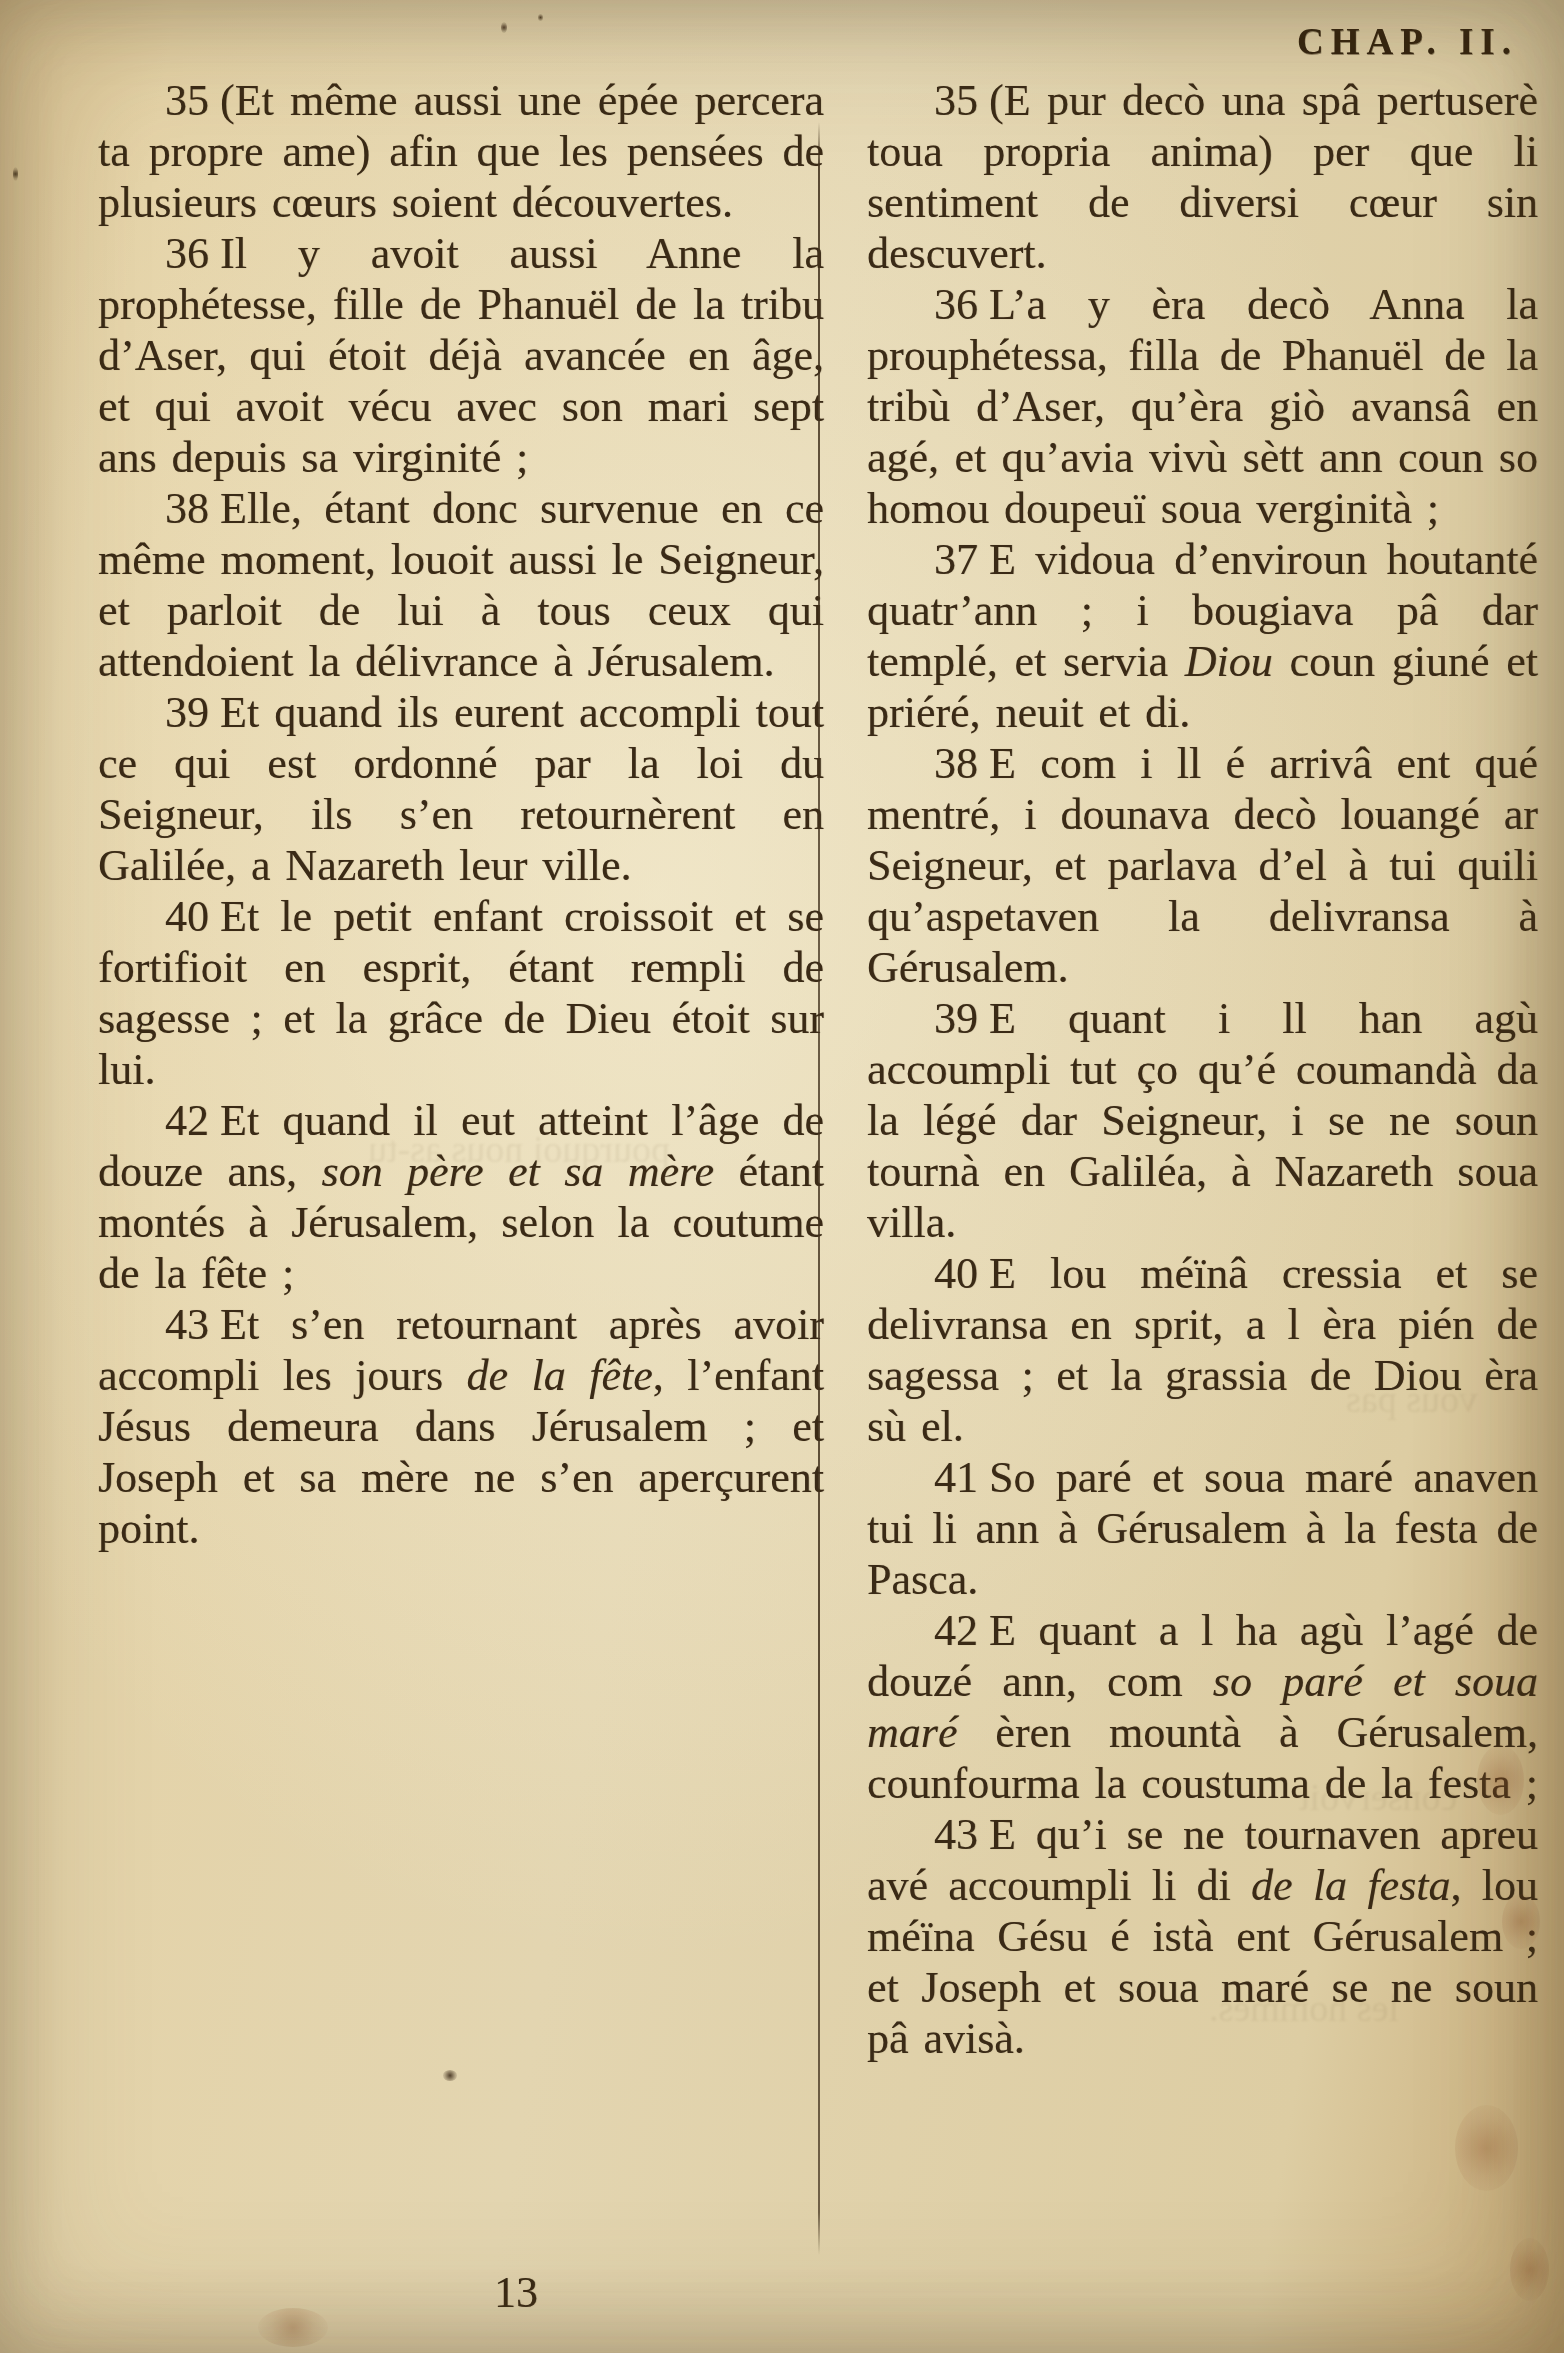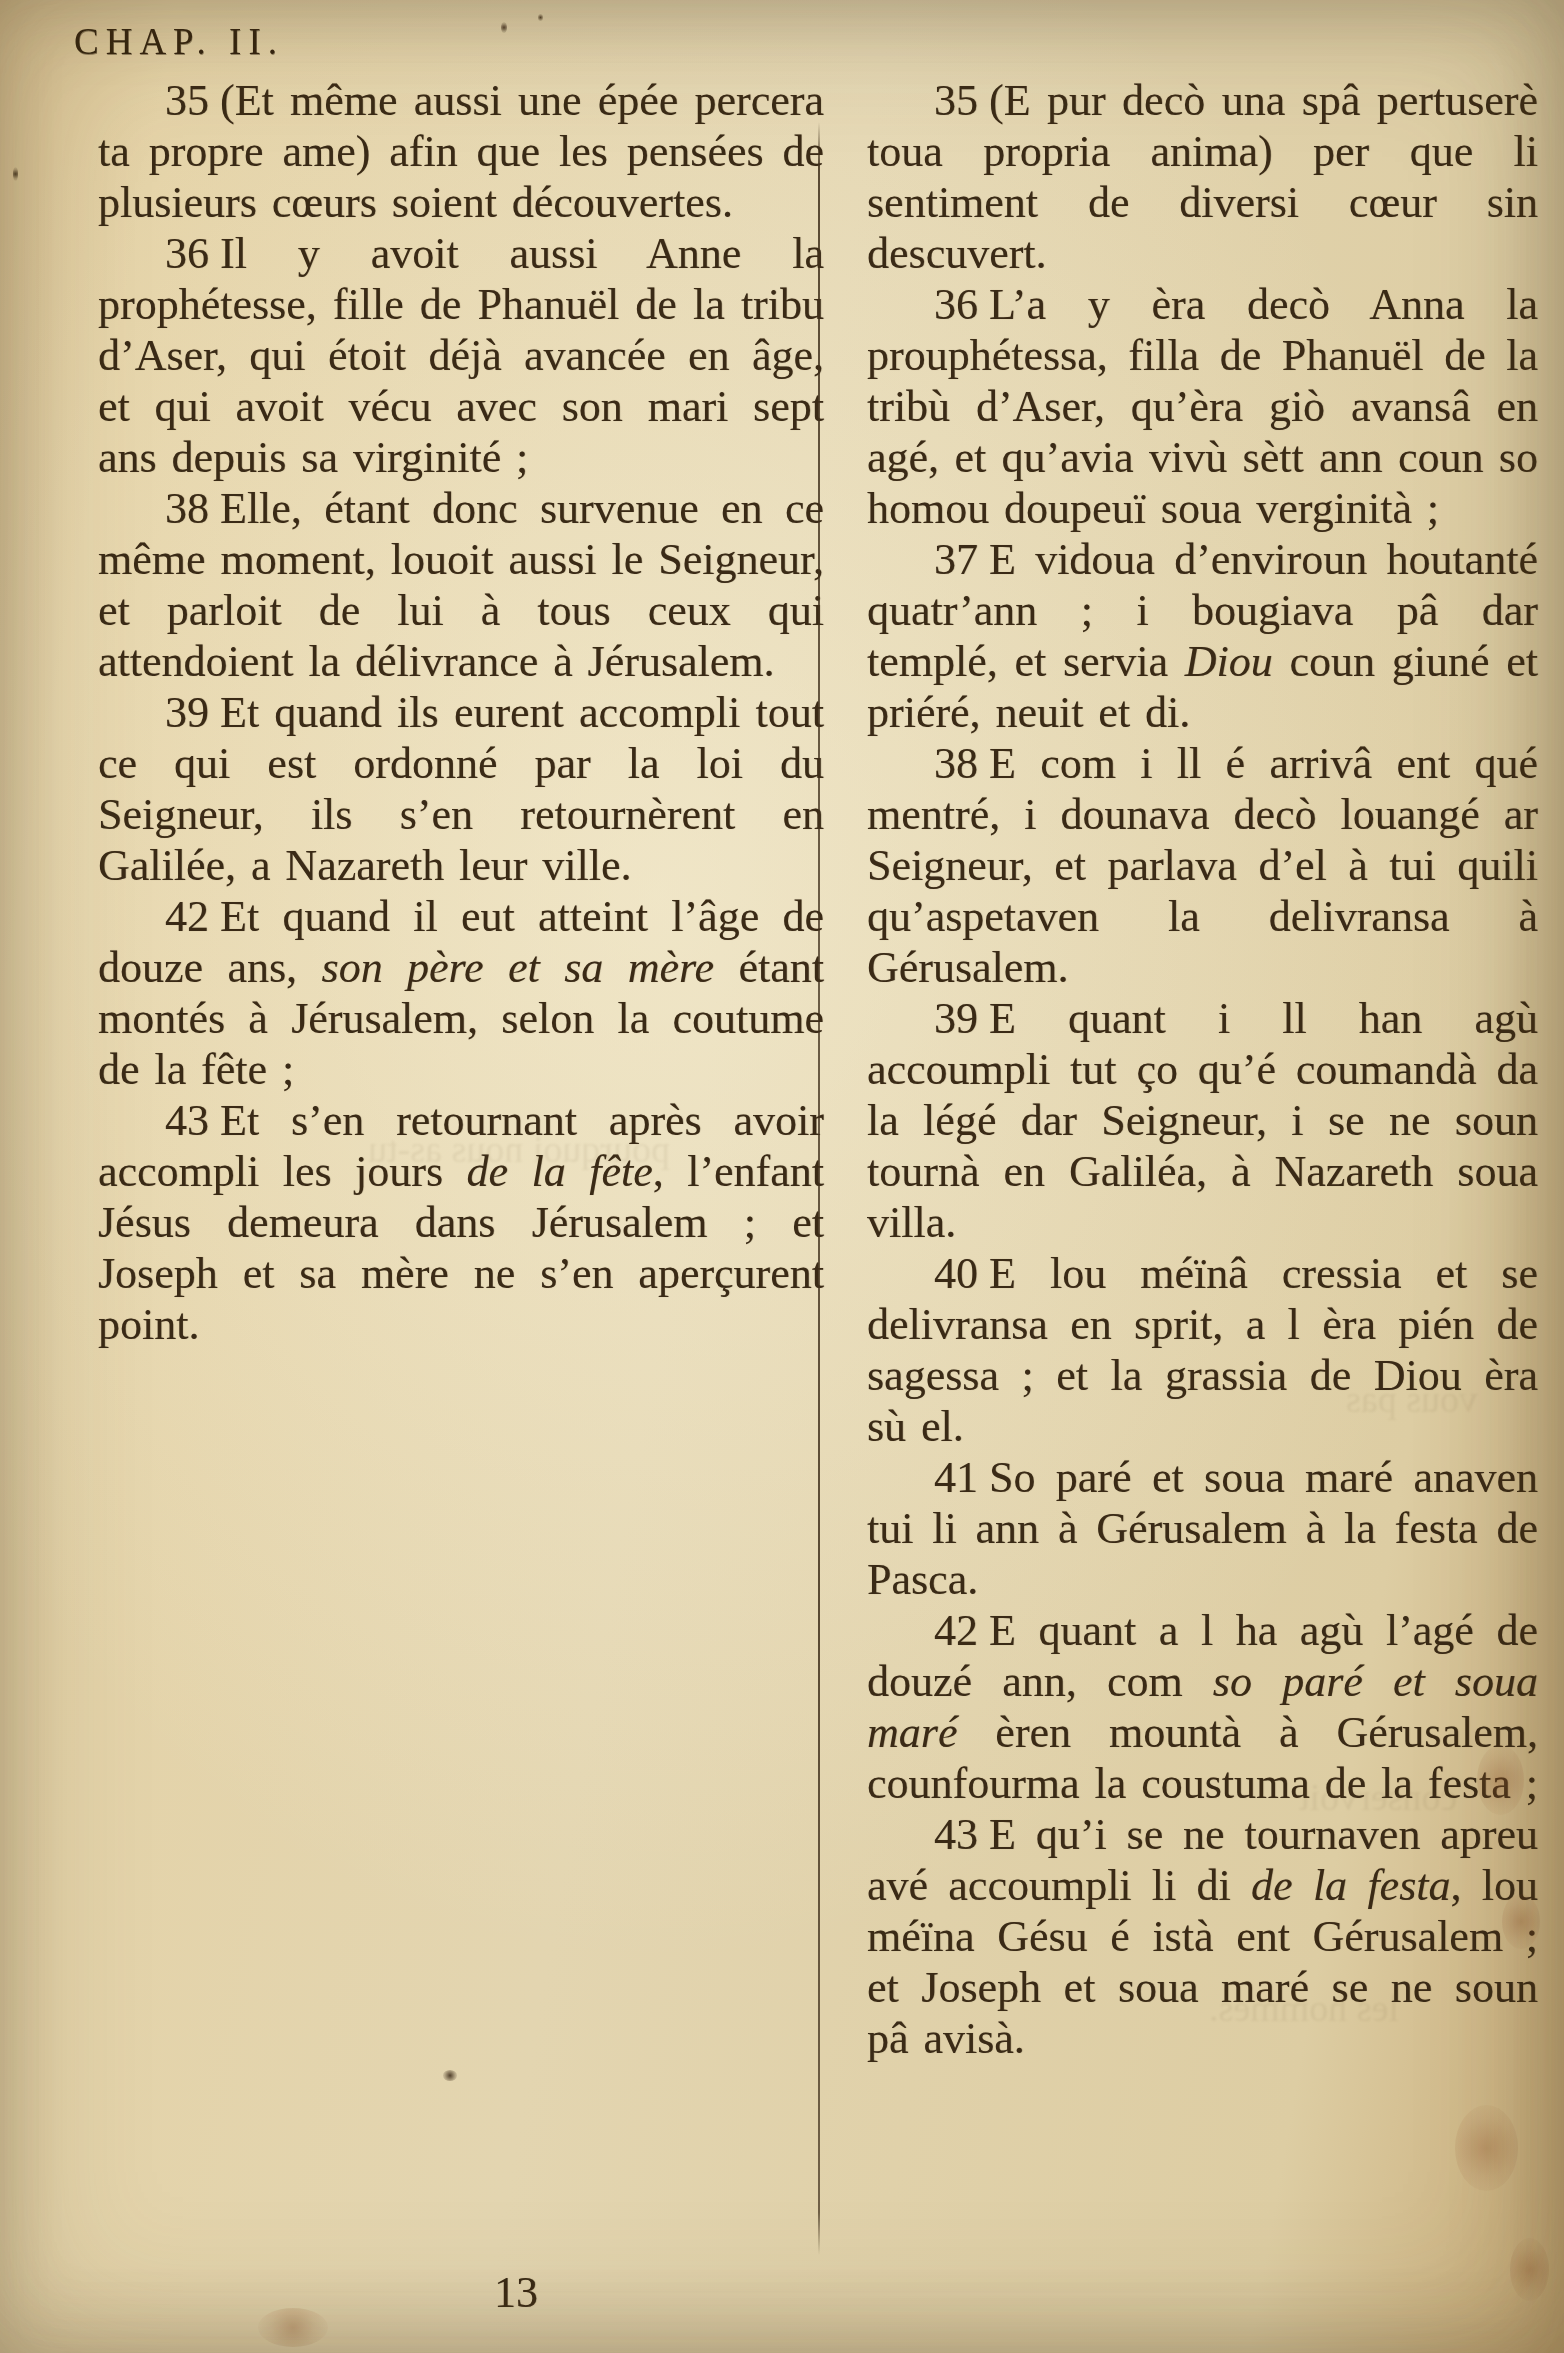--- a/index.html
+++ b/index.html
@@ -28,23 +28,23 @@
       inset 0 0 133px 23.5px rgba(92, 68, 36, 0.20),
       inset -31px 0 94px rgba(80, 55, 25, 0.14),
       inset 0 -19.6px 70px rgba(95, 70, 40, 0.12),
       inset 0 15.6px 55px rgba(90, 75, 55, 0.10);
   }
   .chapter-heading {
     position: absolute;
     top: 20.3px;
     left: 74px;
     width: 1444px;
-    text-align: left;
+    text-align: right;
     font-size: 37px;
-    font-weight: normal;
+    font-weight: bold;
     letter-spacing: 7px;
     color: #342410;
     text-shadow: 0.5px 0.5px 0.6px rgba(52,36,16,0.45);
   }
   .column {
     position: absolute;
     top: 75px;
     font-size: 44px;
     line-height: 51px;
     text-align: justify;
@@ -114,20 +114,21 @@
 
 <div class="page">
 
   <div class="chapter-heading">CHAP. II.</div>
 
   <div class="column column-left" id="verse-column-left">
       <p class="verse"><span class="vnum">35</span><span>(Et même aussi une épée percera ta propre ame) afin que les pensées de plusieurs cœurs soient découvertes.</span></p>
       <p class="verse"><span class="vnum">36</span><span>Il y avoit aussi Anne la prophétesse, fille de Phanuël de la tribu d’Aser, qui étoit déjà avancée en âge, et qui avoit vécu avec son mari sept ans depuis sa virginité ;</span></p>
       <p class="verse"><span class="vnum">38</span><span>Elle, étant donc survenue en ce même moment, louoit aussi le Seigneur, et parloit de lui à tous ceux qui attendoient la délivrance à Jérusalem.</span></p>
       <p class="verse"><span class="vnum">39</span><span>Et quand ils eurent accompli tout ce qui est ordonné par la loi du Seigneur, ils s’en retournèrent en Galilée, a Nazareth leur ville.</span></p>
+      <p class="verse"><span class="vnum">40</span><span>Et le petit enfant croissoit et se fortifioit en esprit, étant rempli de sagesse ; et la grâce de Dieu étoit sur lui.</span></p>
       <p class="verse"><span class="vnum">42</span><span>Et quand il eut atteint l’âge de douze ans, </span><em>son père et sa mère</em><span> étant montés à Jérusalem, selon la coutume de la fête ;</span></p>
       <p class="verse"><span class="vnum">43</span><span>Et s’en retournant après avoir accompli les jours </span><em>de la fête</em><span>, l’enfant Jésus demeura dans Jérusalem ; et Joseph et sa mère ne s’en aperçurent point.</span></p>
     </div>
 
   <div class="column-divider"></div>
 
   <div class="column column-right" id="verse-column-right">
       <p class="verse"><span class="vnum">35</span><span>(E pur decò una spâ pertuserè toua propria anima) per que li sentiment de diversi cœur sin descuvert.</span></p>
       <p class="verse"><span class="vnum">36</span><span>L’a y èra decò Anna la prouphétessa, filla de Phanuël de la tribù d’Aser, qu’èra giò avansâ en agé, et qu’avia vivù sètt ann coun so homou doupeuï soua verginità ;</span></p>
       <p class="verse"><span class="vnum">37</span><span>E vidoua d’enviroun houtanté quatr’ann ; i bougiava pâ dar templé, et servia </span><em>Diou</em><span> coun giuné et priéré, neuit et di.</span></p>

